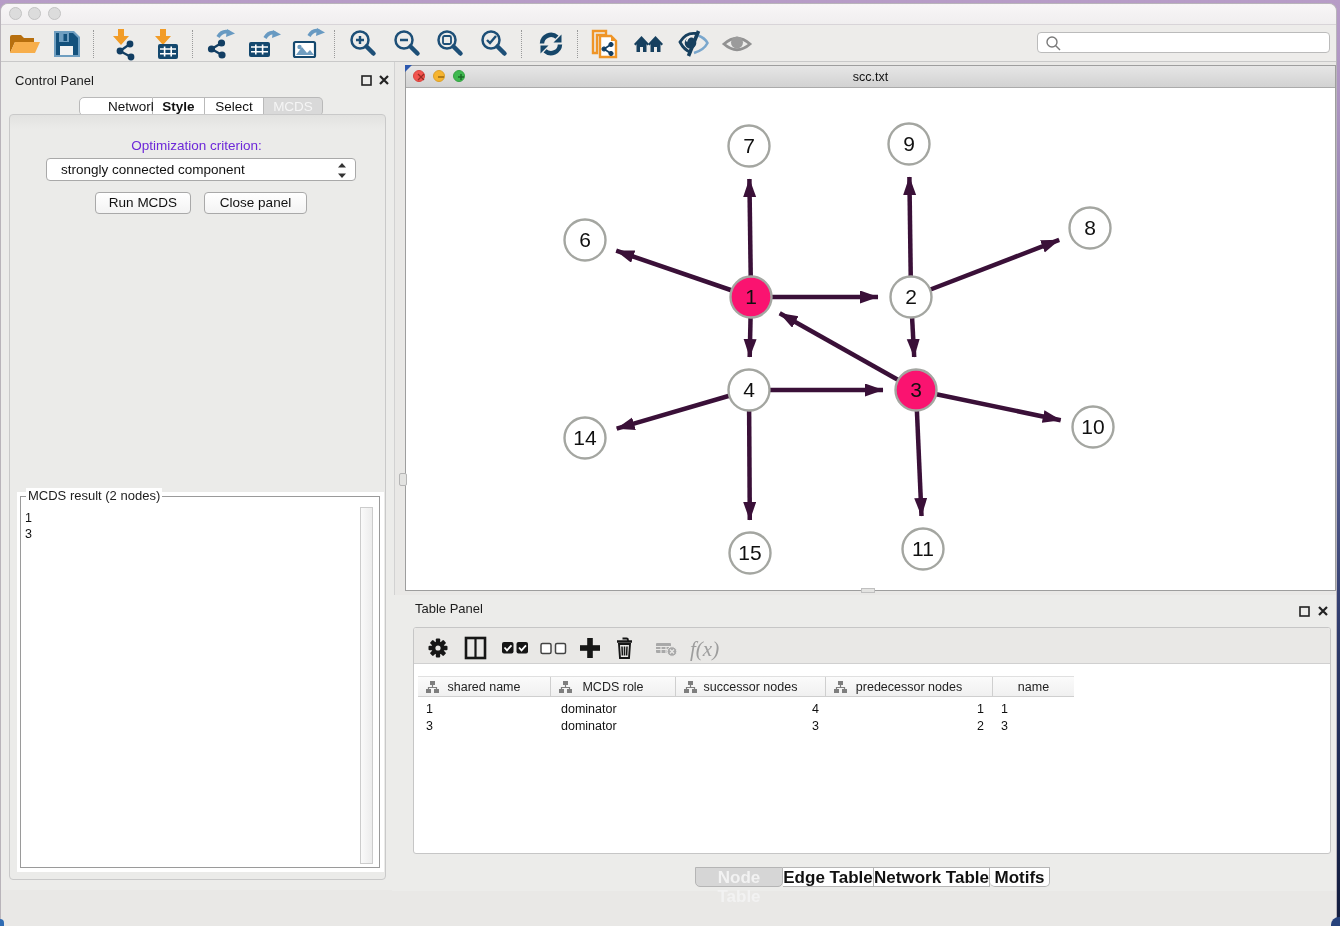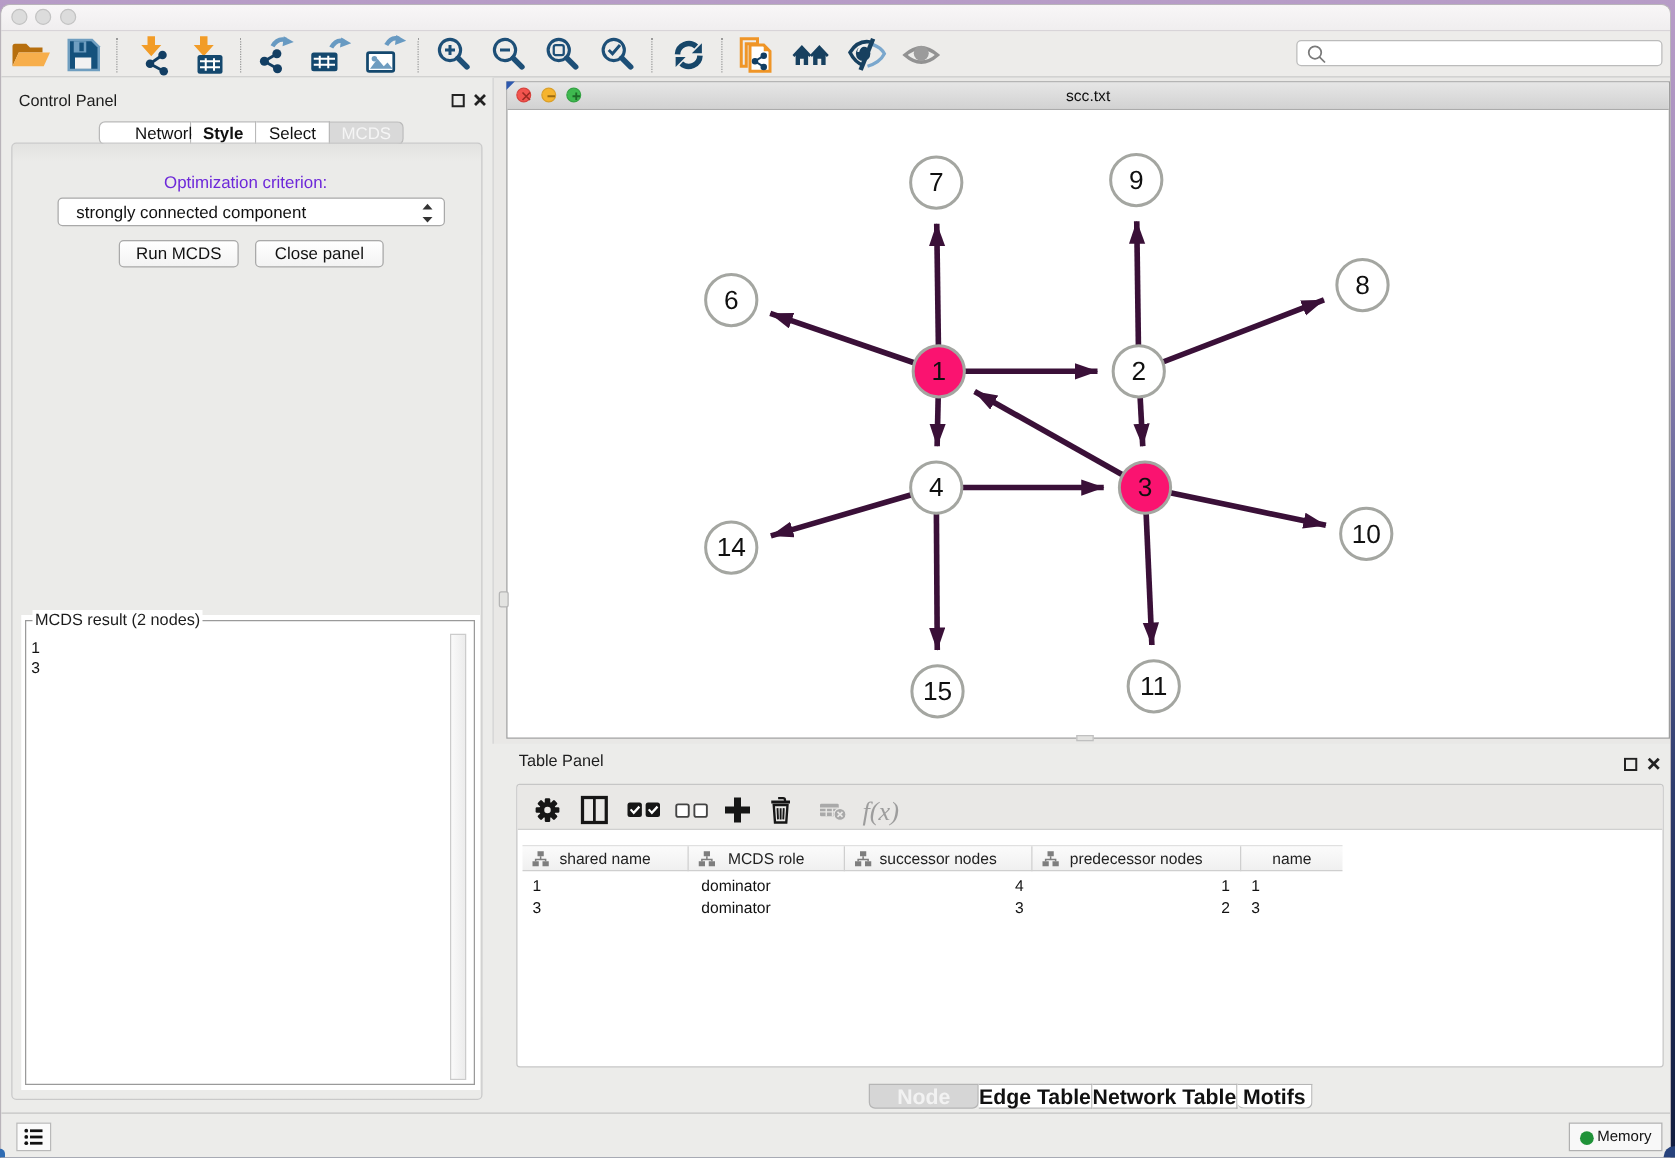--- a/index.html
+++ b/index.html
@@ -454,30 +454,17 @@
       <div class="trow" style="left:385px;top:91px;width:20px;text-align:right;">3</div>
       <div class="trow" style="left:550px;top:91px;width:20px;text-align:right;">2</div>
       <div class="trow" style="left:587px;top:91px;">3</div>
     </div>
     <div class="btab" style="left:303px;width:88px;border-radius:0 0 5px 5px;background:#d6d6d6;color:#f2f2f2;">Node Table</div>
     <div class="btab" style="left:391px;width:91px;border-left:none;">Edge Table</div>
     <div class="btab" style="left:482px;width:116px;border-left:none;">Network Table</div>
     <div class="btab" style="left:598px;width:60px;border-left:none;border-radius:0 0 5px 5px;">Motifs</div>
   </div>
 
-  <div id="statusbar">
-    <div id="listbtn">
-      <svg width="26" height="21" style="position:absolute;left:0;top:0;">
-        <circle cx="7" cy="5.5" r="1.5" fill="#111"></circle>
-          <rect x="10" y="4.5" width="10" height="2.2" fill="#111"></rect>
-        <circle cx="7" cy="10.5" r="1.5" fill="#111"></circle>
-          <rect x="10" y="9.5" width="10" height="2.2" fill="#111"></rect>
-        <circle cx="7" cy="15.5" r="1.5" fill="#111"></circle>
-          <rect x="10" y="14.5" width="10" height="2.2" fill="#111"></rect>
-      </svg>
-    </div>
-    <div id="membtn"><div id="memdot"></div>Memory</div>
-  </div>
   <div style="position:absolute;left:398px;top:469px;width:8px;height:13px;background:#e3e3e1;border:1px solid #b5b5b5;border-radius:2px;"></div>
   <div style="position:absolute;left:860px;top:584px;width:14px;height:5px;background:#e3e3e1;border:1px solid #c0c0c0;"></div>
 </div>
 <div style="position:absolute;left:0;top:919px;width:4px;height:7px;background:#2f6cb3;border-radius:0 4px 0 0;"></div>
 <div style="position:absolute;left:1331px;top:917px;width:9px;height:9px;background:#27427c;border-radius:8px 0 0 0;"></div>
 
 </body></html>

